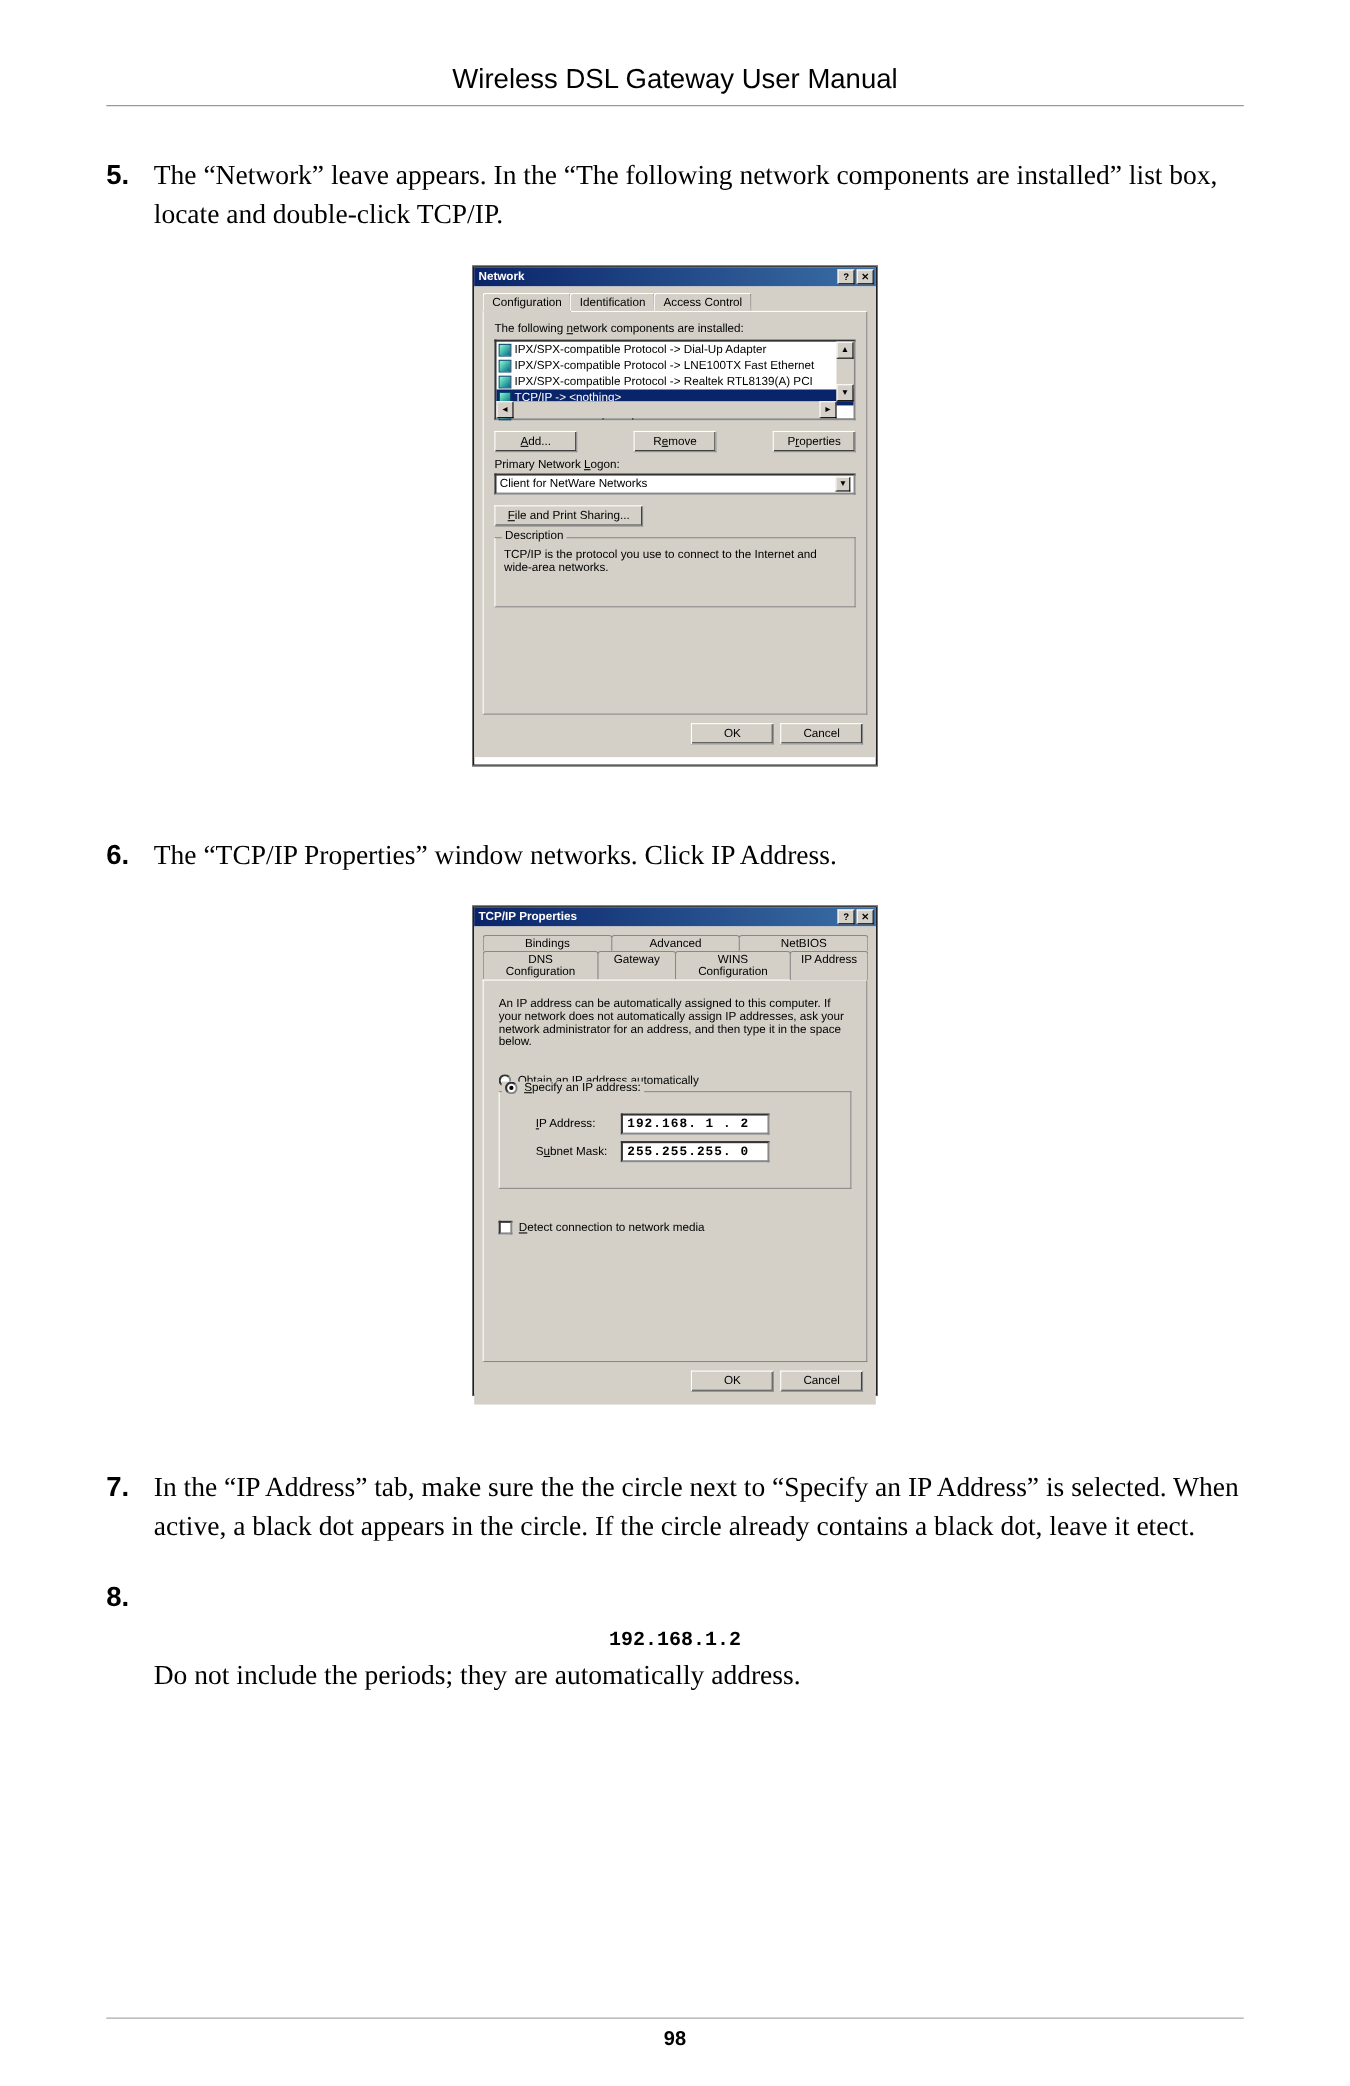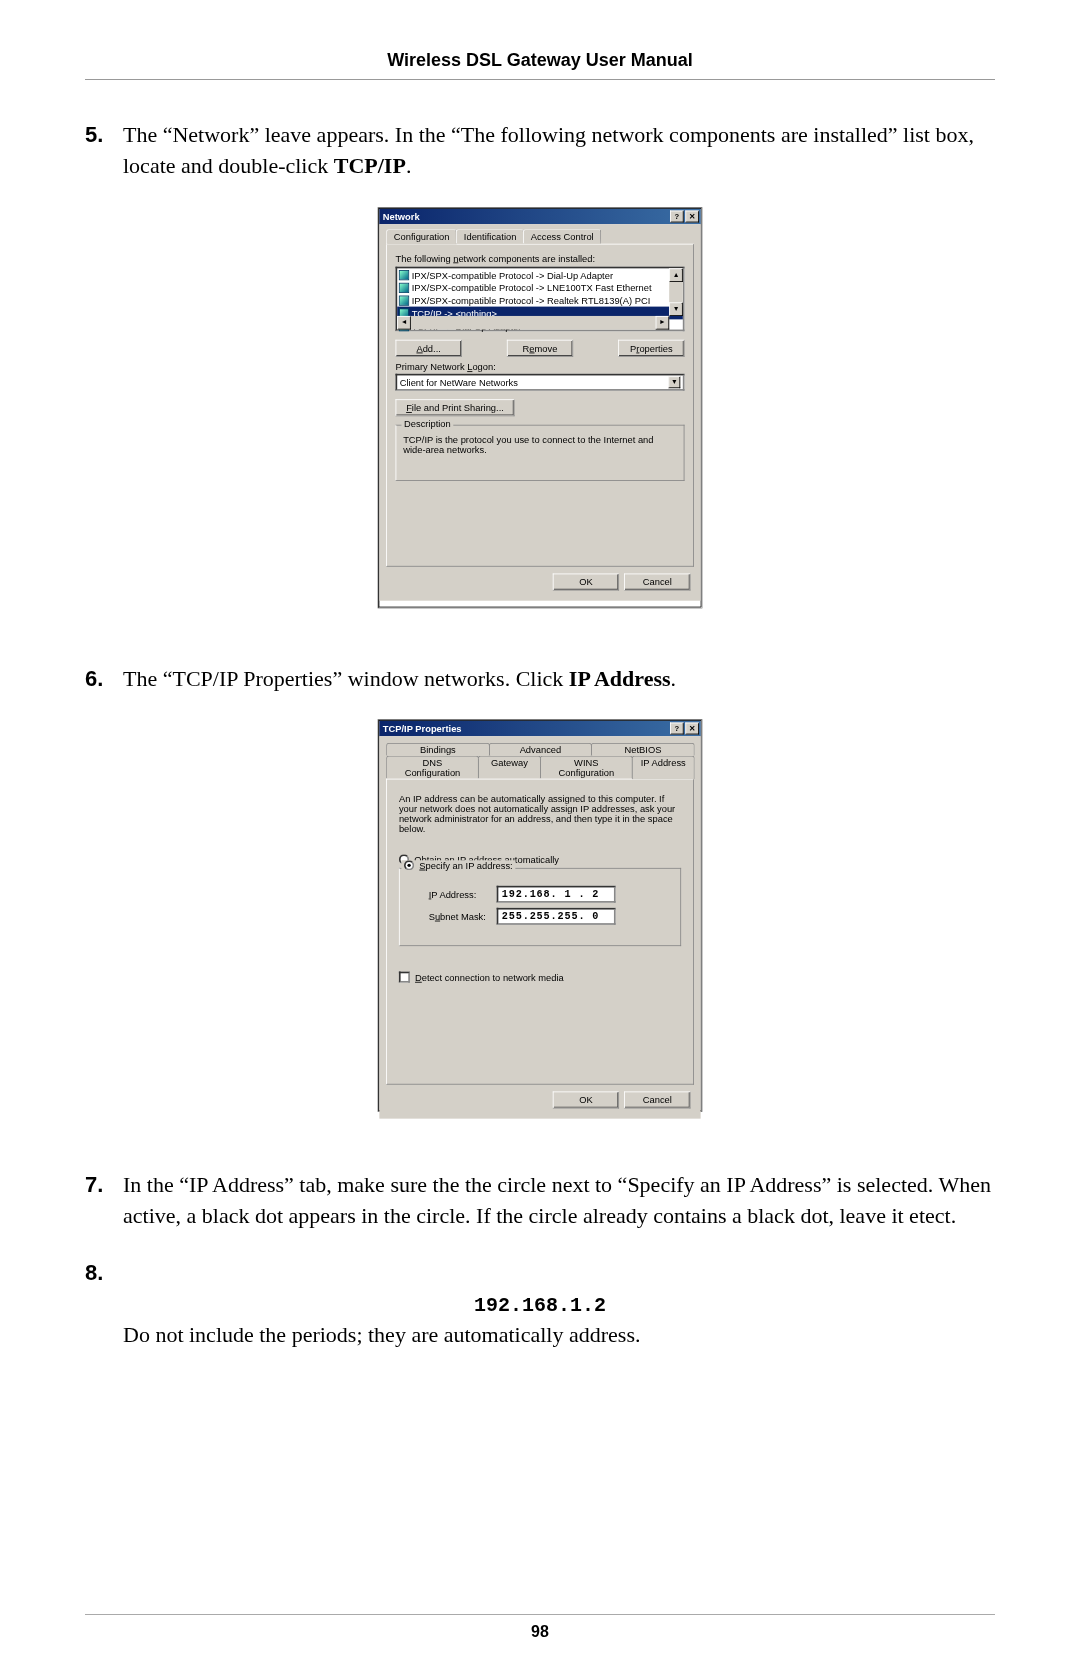--- a/index.html
+++ b/index.html
@@ -12,47 +12,47 @@
     font-family: Georgia, 'Times New Roman', serif;
     color: #000;
     position: relative;
   }
   .page {
     padding: 50px 85px 40px 85px;
   }
   .header-line {
     text-align: center;
     font-family: Arial, Helvetica, sans-serif;
-    font-weight: bold;
-    font-size: 18px;
+    font-weight: normal;
+    font-size: 22px;
     padding-bottom: 8px;
   }
   hr.top-rule {
     border: none;
     border-top: 1px solid #999;
     margin: 0 0 40px 0;
   }
   .step {
     display: flex;
     margin: 0 0 26px 0;
     font-size: 22px;
     line-height: 1.4;
   }
   .step-num {
     width: 38px;
     flex: 0 0 38px;
     font-family: Arial, Helvetica, sans-serif;
     font-weight: bold;
   }
   .step-body { flex: 1; }
-  .bold { font-weight: bold; text-align: right; }
+  .bold { font-weight: normal; text-align: right; }
   .mono {
     font-family: 'Courier New', monospace;
     font-weight: bold;
-    font-size: 20px;
+    font-size: 16px;
   }
   .ip-line {
     text-align: center;
     margin-left: -38px;
   }
   .win98 {
     font-family: Tahoma, Arial, sans-serif;
     width: 380px;
     margin: 10px auto 30px auto;
     border: 1px solid #000;

